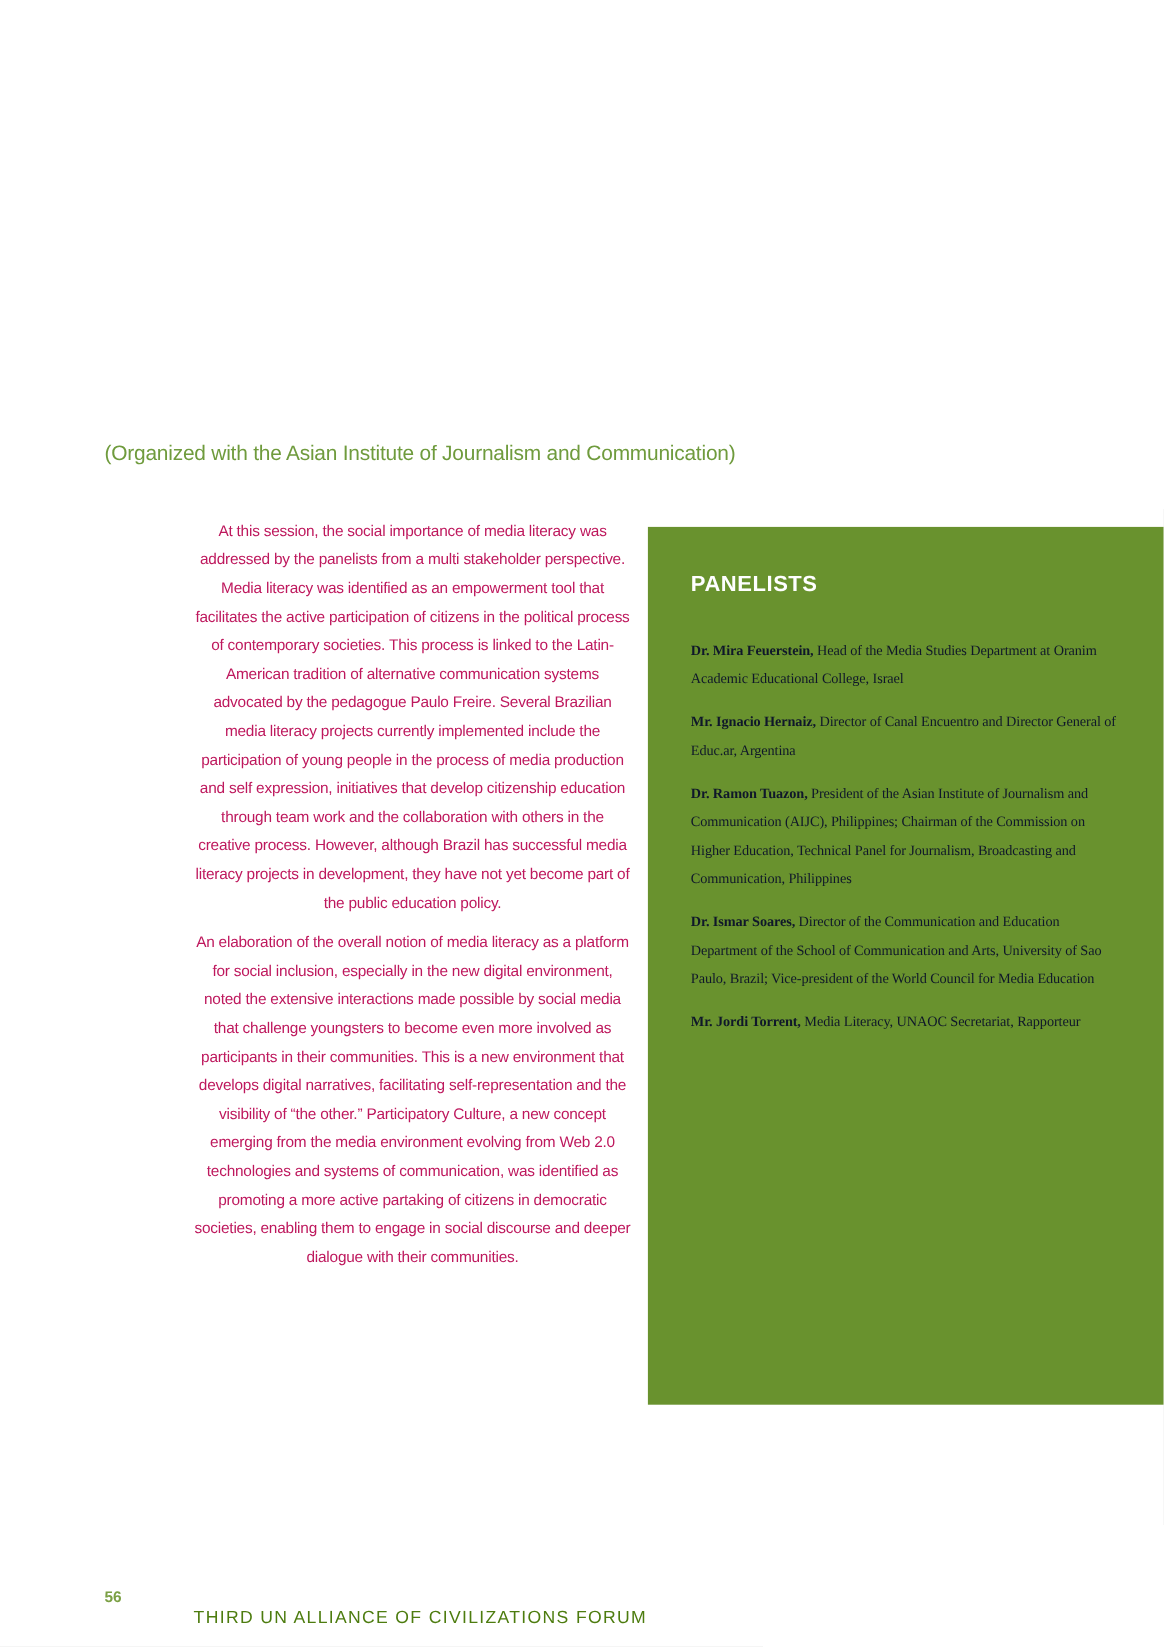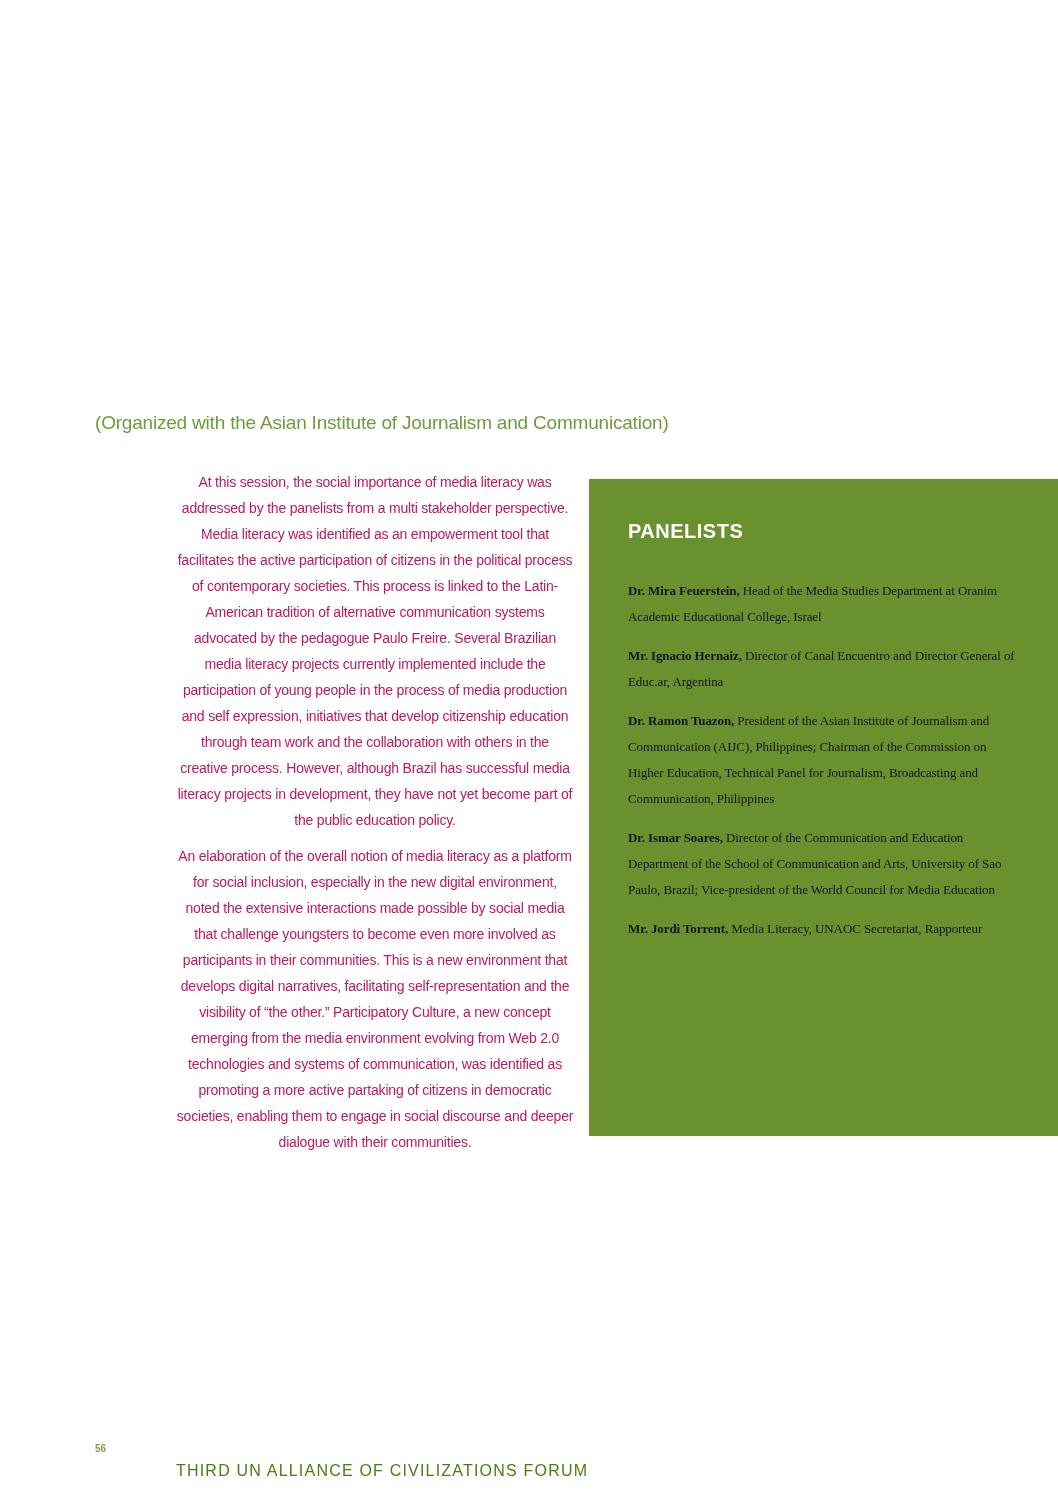--- a/index.html
+++ b/index.html
@@ -19,21 +19,21 @@
     top: 351px;
     font-size: 25px;
     font-weight: normal;
     letter-spacing: -0.4px;
     color: #6f9b3d;
     white-space: nowrap;
   }
   .subtitle {
     position: absolute;
     left: 95px;
-    top: 412px;
+    top: 402px;
     font-size: 19px;
     font-weight: normal;
     letter-spacing: -0.2px;
     color: #6f9b3d;
     white-space: nowrap;
   }
   .body-col {
     position: absolute;
     left: 176px;
     top: 469px;
@@ -45,21 +45,21 @@
     letter-spacing: -0.2px;
     color: #be185d;
     margin-bottom: 10px;
     text-align: center;
   }
   .panel {
     position: absolute;
     left: 589px;
     top: 479px;
     width: 469px;
-    height: 657px;
+    height: 798px;
     background: #69922e;
     padding: 41px 38px 0 39px;
     color: #ffffff;
   }
   .panel-heading {
     font-size: 20px;
     font-weight: bold;
     letter-spacing: 0.5px;
     color: #ffffff;
     margin-bottom: 35px;
@@ -71,21 +71,21 @@
     margin-bottom: 13px;
     color: #0f172a;
     font-family: Liberation Serif, serif;
   }
   .panel .entry strong { font-weight: bold; }
   .page-footer { position: absolute; left: 0; top: 1441px; width: 100%; height: 22px; }
   .page-number {
     position: absolute;
     left: 95px;
     top: 2px;
-    font-size: 10px;
+    font-size: 14px;
     font-weight: bold;
     color: #7ba044;
   }
   .footer-text {
     position: absolute;
     left: 176px;
     top: 21px;
     font-size: 16px;
     letter-spacing: 1.2px;
     color: #4d7c0f;

